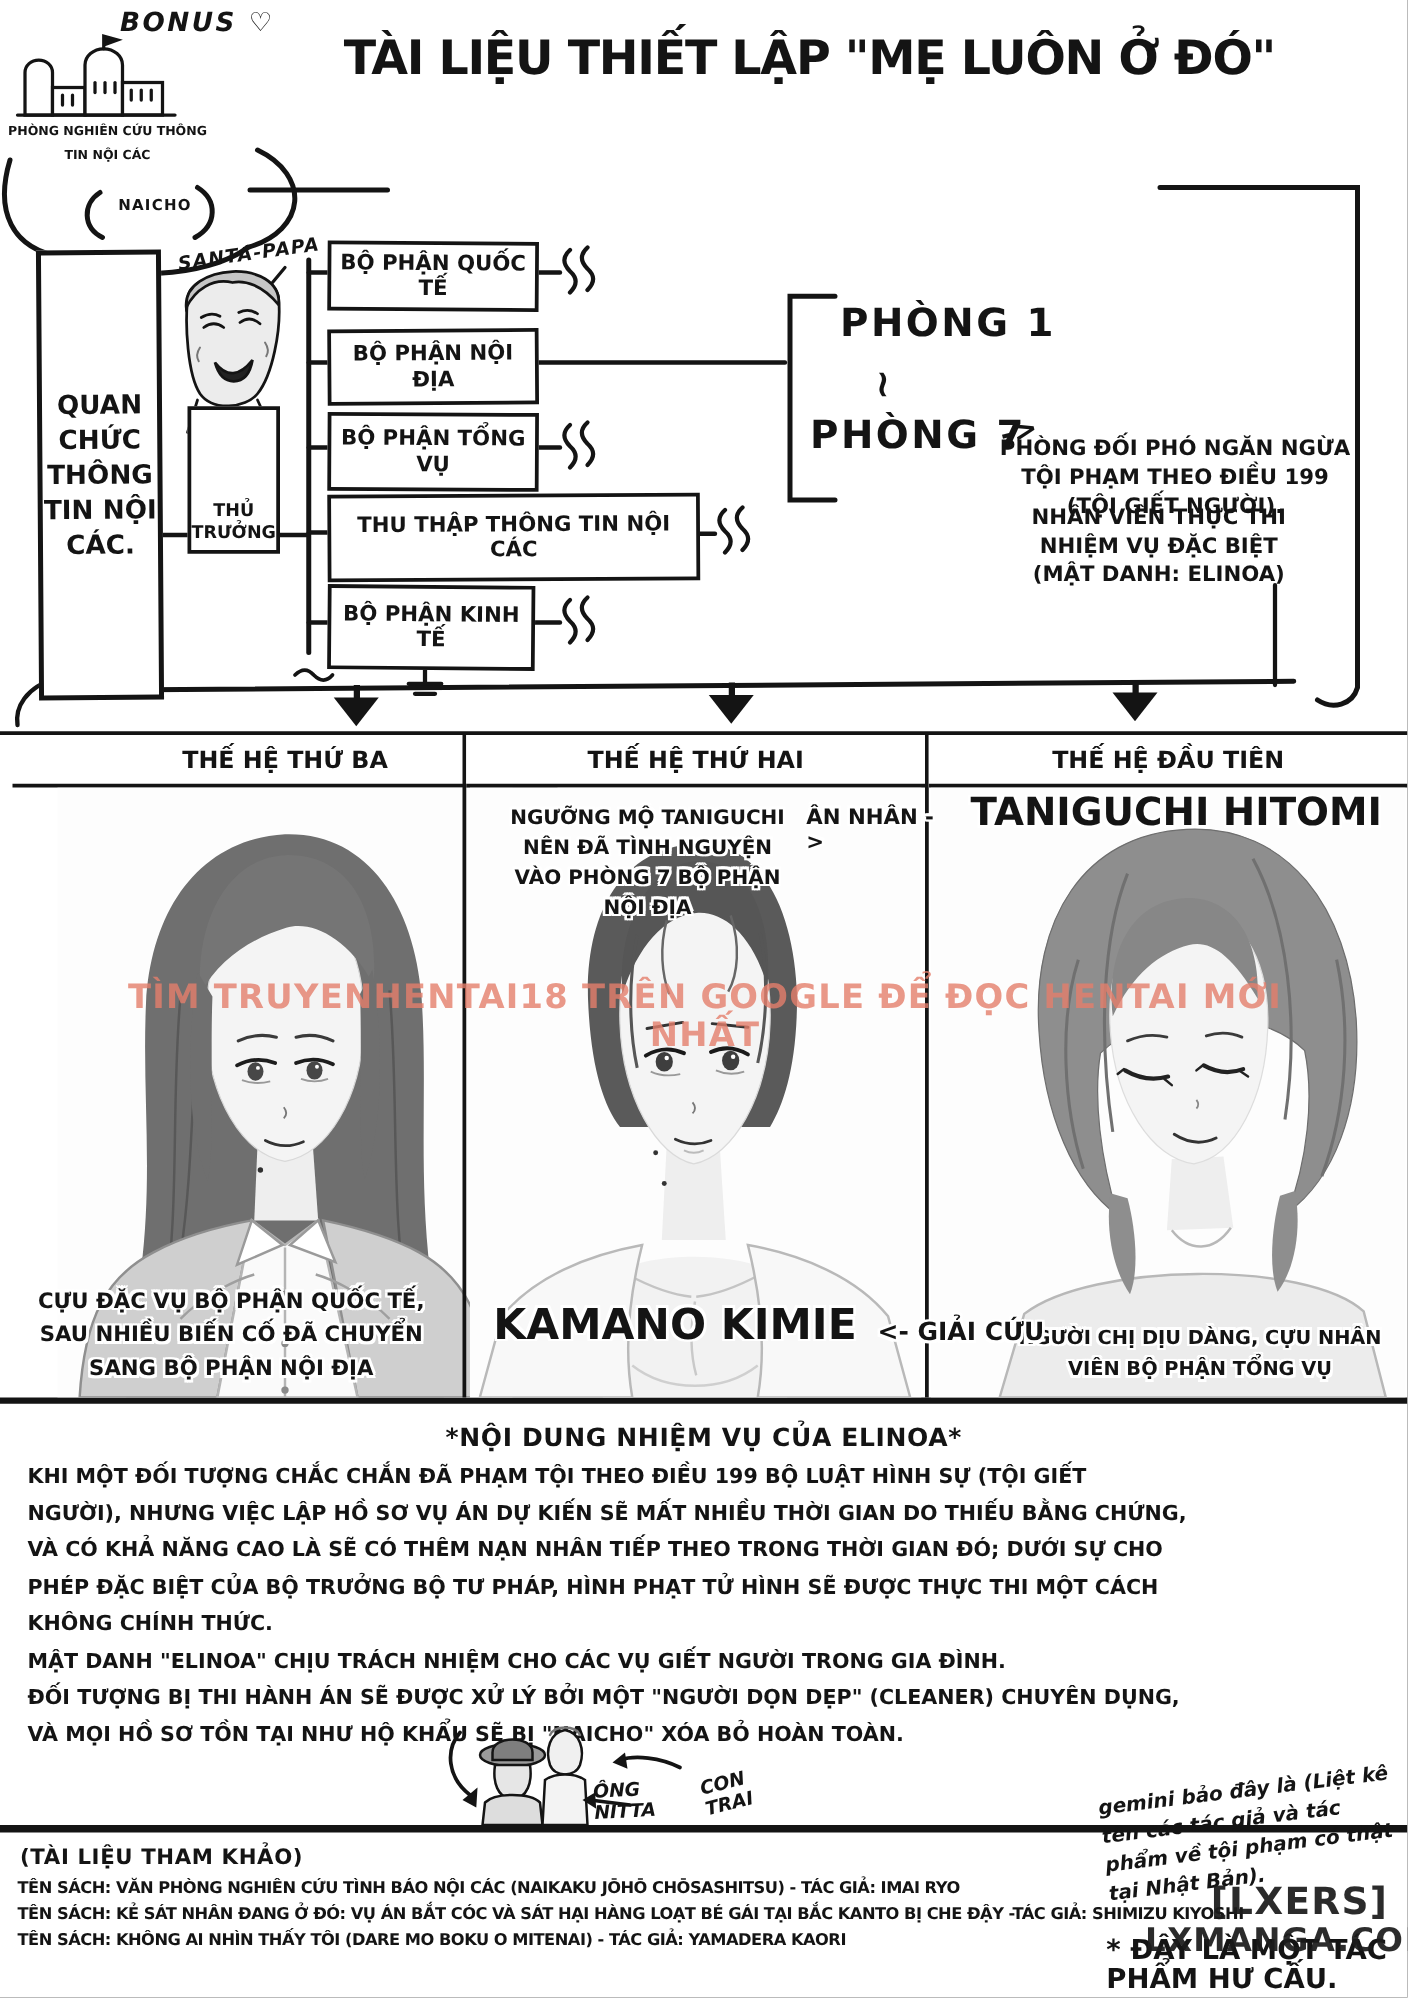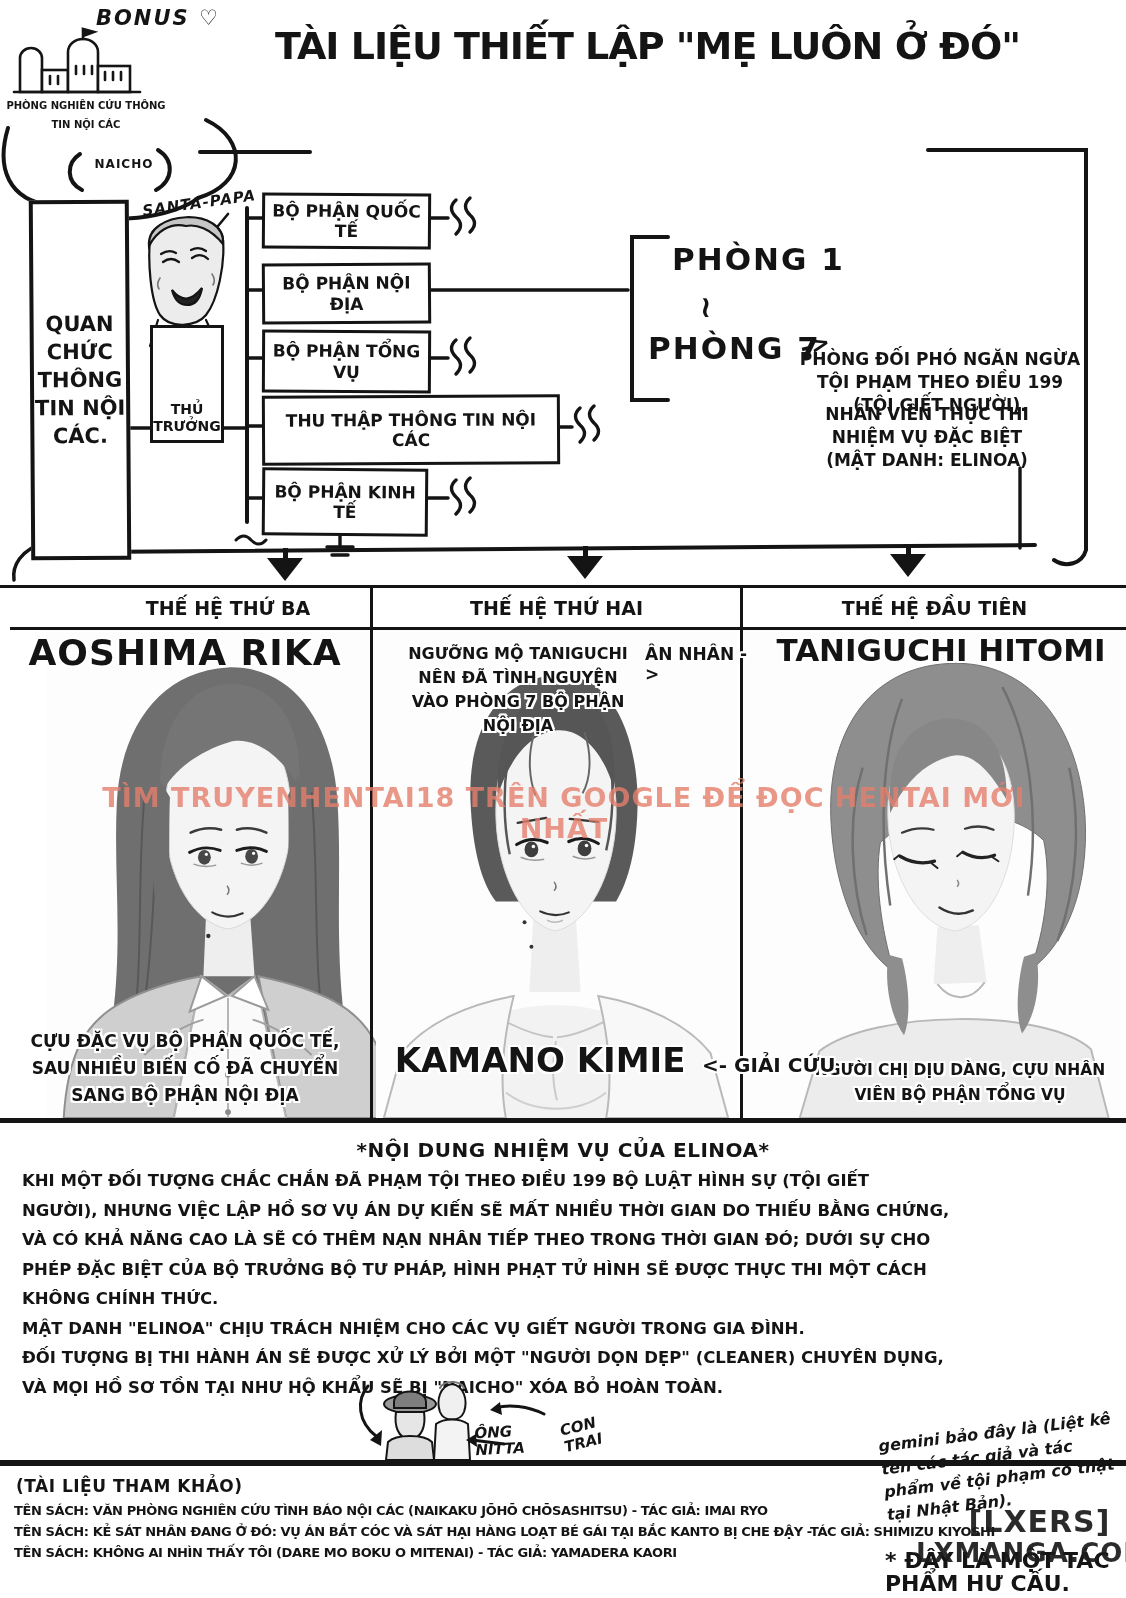--- a/index.html
+++ b/index.html
@@ -284,21 +284,20 @@
         <path d="M216,254 q3,4 0,7" stroke="#888" stroke-width="1.5" fill="none"></path>
         <path d="M198,282 q17,11 34,3" stroke="#333" stroke-width="2.4" fill="none" stroke-linecap="round"></path>
         <path d="M56,496 L76,428 C130,386 306,384 352,426 L370,496 Z" fill="#ececec" stroke="#b8b8b8" stroke-width="2"></path>
         <path d="M196,360 C210,378 230,378 244,358" stroke="#b8b8b8" stroke-width="2" fill="none"></path>
         <path d="M146,330 C142,360 148,392 162,412 C170,392 166,356 160,334 Z" fill="#8e8e8e"></path>
         <path d="M296,328 C302,358 296,392 282,410 C274,390 278,354 284,332 Z" fill="#8e8e8e"></path>
       </svg>
     </div>
   </div>
 
-  <div class="abs b ctr outline" id="name-1">AOSHIMA RIKA</div>
   <div class="abs b ctr pre outline" id="note-2">NGƯỠNG MỘ TANIGUCHI
 NÊN ĐÃ TÌNH NGUYỆN
 VÀO PHÒNG 7 BỘ PHẬN
 NỘI ĐỊA</div>
   <div class="abs b outline" id="benefactor">ÂN NHÂN -&gt;</div>
   <div class="abs b ctr outline" id="name-3">TANIGUCHI HITOMI</div>
   <div class="abs b ctr pre outline" id="caption-1">CỰU ĐẶC VỤ BỘ PHẬN QUỐC TẾ,
 SAU NHIỀU BIẾN CỐ ĐÃ CHUYỂN
 SANG BỘ PHẬN NỘI ĐỊA</div>
   <div class="abs b ctr outline" id="name-2">KAMANO KIMIE</div>

